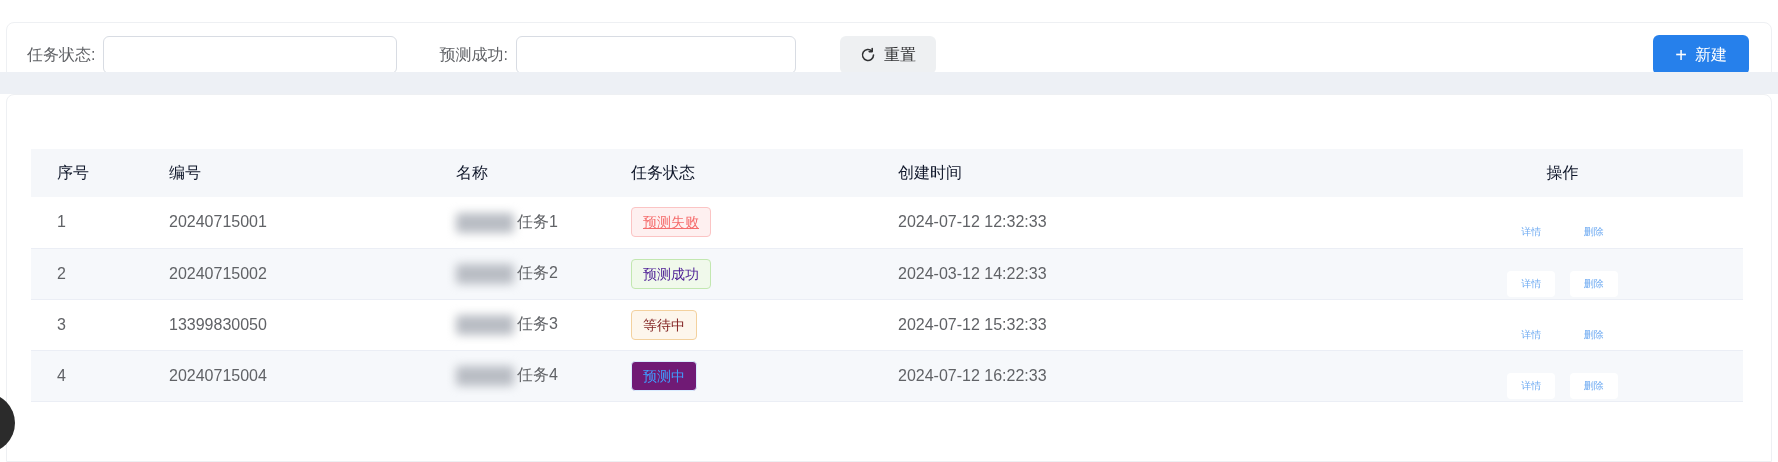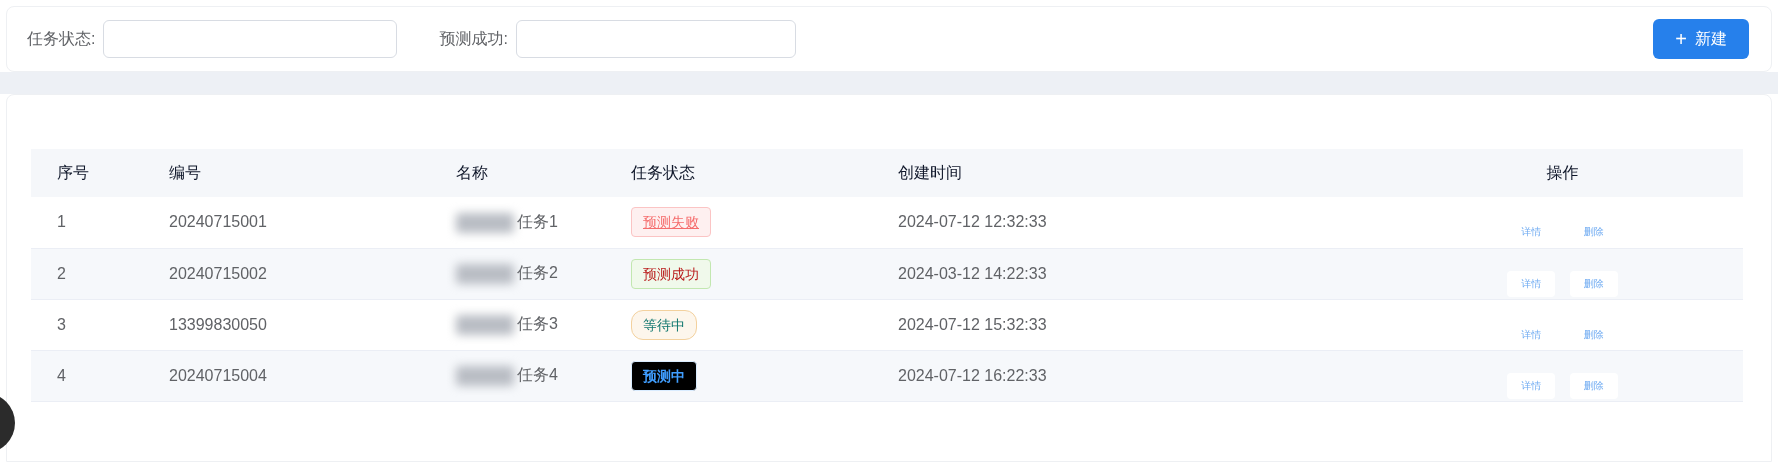--- a/index.html
+++ b/index.html
@@ -4,21 +4,21 @@
 <style>
   * { box-sizing: border-box; margin: 0; padding: 0; }
   html, body {
     width: 1778px; height: 462px;
     font-family: "Liberation Sans", "DejaVu Sans", sans-serif;
     background: #ffffff; overflow: hidden; position: relative;
   }
 
   
   .filter-card {
-    position: absolute; left: 6px; right: 6px; top: 6px; height: 66px;
+    position: absolute; left: 6px; right: 6px; top: 22px; height: 66px;
     background: #fff; border: 1px solid #eef0f3; border-radius: 8px;
     display: flex; align-items: center; padding: 0 20px;
   }
   .filter-label { font-size: 16px; color: #606266; margin-right: 8px; white-space: nowrap; }
   .filter-input {
     width: 294px; height: 38px; border: 1px solid #d8dce3; border-radius: 6px;
     font-size: 15px; color: #303133; padding: 0 12px; outline: none; background: #fff;
   }
   .filter-input.second { width: 280px; }
   .gap-lg { width: 42px; flex: none; }
@@ -66,23 +66,23 @@
     display: inline-block; width: 58px; height: 20px; border-radius: 3px;
     background: #b9bdc4; filter: blur(5px); vertical-align: middle; margin-right: 3px;
   }
 
   
   .badge {
     display: inline-block; font-size: 14px; line-height: 1;
     padding: 7px 11px; border-radius: 4px; border: 1px solid transparent;
   }
   .badge-danger  { color: #f56c6c; border-color: #fbc4c4; background: #fef0f0; text-decoration: underline; }
-  .badge-success { color: #b91c1c; border-color: #c2e7b0; background: #f0f9eb; }
-  .badge-warning { color: #0f766e; border-color: #f3d19e; background: #fdf6ec; border-radius: 12px; }
-  .badge-info    { color: #409eff; border-color: #d9ecff; background: #000000; font-weight: bold; }
+  .badge-success { color: #4c1d95; border-color: #c2e7b0; background: #f0f9eb; }
+  .badge-warning { color: #7f1d1d; border-color: #f3d19e; background: #fdf6ec; }
+  .badge-info    { color: #409eff; border-color: #d9ecff; background: #701a75; }
 
   
   .action-link {
     display: inline-block; color: #6fabf2; font-size: 10px; background: #ffffff;
     padding: 8px 14px; border-radius: 4px; cursor: pointer; line-height: 1;
   }
   .action-link + .action-link { margin-left: 10px; margin-top: 20px; }
 
   
   .corner-dot {
@@ -96,20 +96,29 @@
 <body>
 
 <div class="filter-card">
   <span class="filter-label">任务状态:</span>
   <input class="filter-input" type="text" value="" style="">
   <span class="gap-lg"></span>
   <span class="filter-label">预测成功:</span>
   <input class="filter-input second" type="text" value="" style="">
   <span class="gap-md"></span>
   <span class="gap-md" style="width:18px"></span>
+  <button class="btn btn-plain">
+    <span class="ico">
+      <svg width="16" height="16" viewBox="0 0 16 16" fill="none">
+        <path d="M13.5 8a5.5 5.5 0 1 1-1.6-3.9" stroke="#303133" stroke-width="1.6" stroke-linecap="round"></path>
+        <path d="M12.2 1.6v3h-3" stroke="#303133" stroke-width="1.6" stroke-linecap="round" stroke-linejoin="round"></path>
+      </svg>
+    </span>
+    <span>重置</span>
+  </button>
   <button class="btn-create">
     <span class="plus-glyph">+</span>
     <span>新建</span>
   </button>
 </div>
 
 <div class="page-strip"></div>
 
 <div class="main-card">
   <table>

